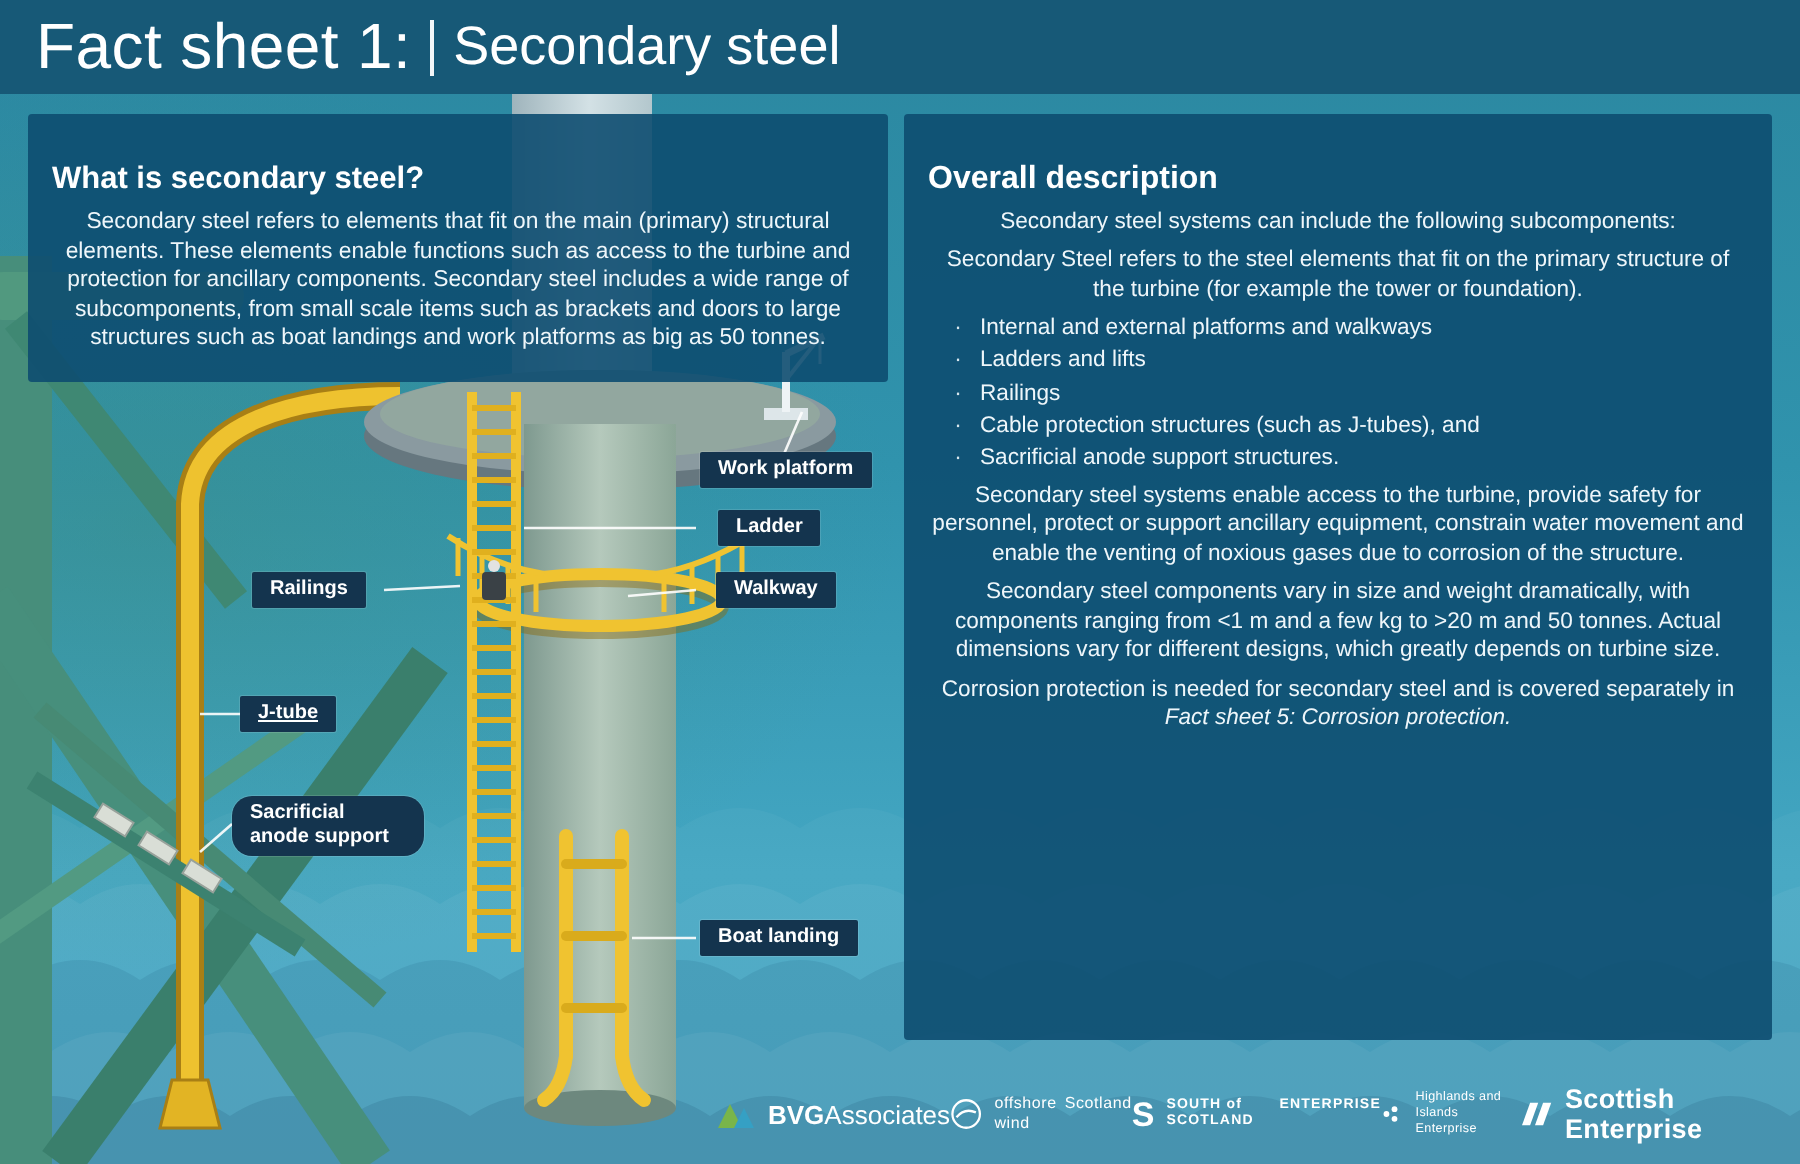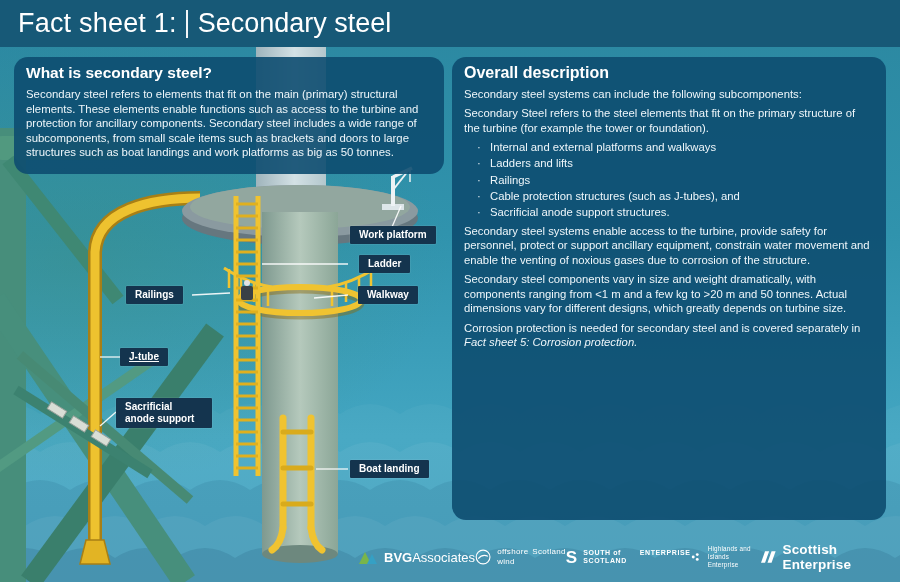--- a/index.html
+++ b/index.html
@@ -12,45 +12,45 @@
     position:absolute; inset:0; z-index:0; pointer-events:none;
     background:radial-gradient(60% 55% at 8% 45%, rgba(64,140,118,0.38), rgba(64,140,118,0) 70%);
   }
   .waves{position:absolute; inset:0; z-index:1;}
   .diagram{position:absolute; left:0; top:0; z-index:2;}
 
   .header{
     position:absolute; left:0; top:0; width:900px; height:47px; z-index:5;
     background:#175977; color:#fff; display:flex; align-items:center; padding-left:18px; box-sizing:border-box;
   }
-  .h-light{font-size:27px; font-weight:400; letter-spacing:0.2px;}
+  .h-light{font-size:32px; font-weight:400; letter-spacing:0.2px;}
   .h-divider{width:2px; height:28px; background:#ffffff; opacity:0.95; margin:0 10px 0 9px;}
   .h-bold{font-size:27px; font-weight:400;}
 
   .panel{
     position:absolute; z-index:3; background:rgba(13,76,112,0.90); color:#eef6fa;
-    border-radius:14px; box-sizing:border-box; padding:7px 12px 9px 12px;
+    border-radius:2px; box-sizing:border-box; padding:24px 12px 9px 12px;
   }
   .panel-left{left:14px; top:57px; width:430px; min-height:110px;}
   .panel-right{left:452px; top:57px; width:434px; height:463px;}
   .panel h2{margin:0 0 4px 0; font-size:15.5px; font-weight:700; color:#ffffff;}
   .panel-right h2{font-size:16px;}
-  .panel p{margin:5px 0; font-size:11.3px; line-height:1.28;}
+  .panel p{margin:5px 0; font-size:11.3px; line-height:1.28;text-align:center;}
   .panel-left p{font-size:11.4px;}
   .bullets{margin:2px 0 4px 2px;}
   .bullet-row{display:flex; gap:8px; margin:2px 0 2px 10px; font-size:11.3px; line-height:1.25;}
   .b-dot{width:6px; text-align:center; opacity:0.9;}
   .panel em{font-style:italic;}
 
   .diagram-label{
     position:absolute; z-index:4; background:#14344e; color:#ffffff;
     font-size:10px; font-weight:700; padding:3px 9px; border-radius:1px;
     line-height:1.2; white-space:nowrap; box-shadow:0 0 0 0.5px rgba(255,255,255,0.12);
   }
-  .diagram-label.wrap{white-space:normal; max-width:78px;}
+  .diagram-label.wrap{white-space:normal; max-width:78px;border-radius:10px;}
   .lbl-work-platform{left:350px; top:226px;}
   .lbl-ladder{left:359px; top:255px;}
   .lbl-railings{left:126px; top:286px;}
   .lbl-walkway{left:358px; top:286px;text-align:right;}
   .lbl-j-tube{left:120px; top:348px;text-decoration:underline;}
   .lbl-anode{left:116px; top:398px;}
   .lbl-boat-landing{left:350px; top:460px;}
 
   .footer{
     position:absolute; z-index:4; left:358px; right:14px; bottom:10px;

